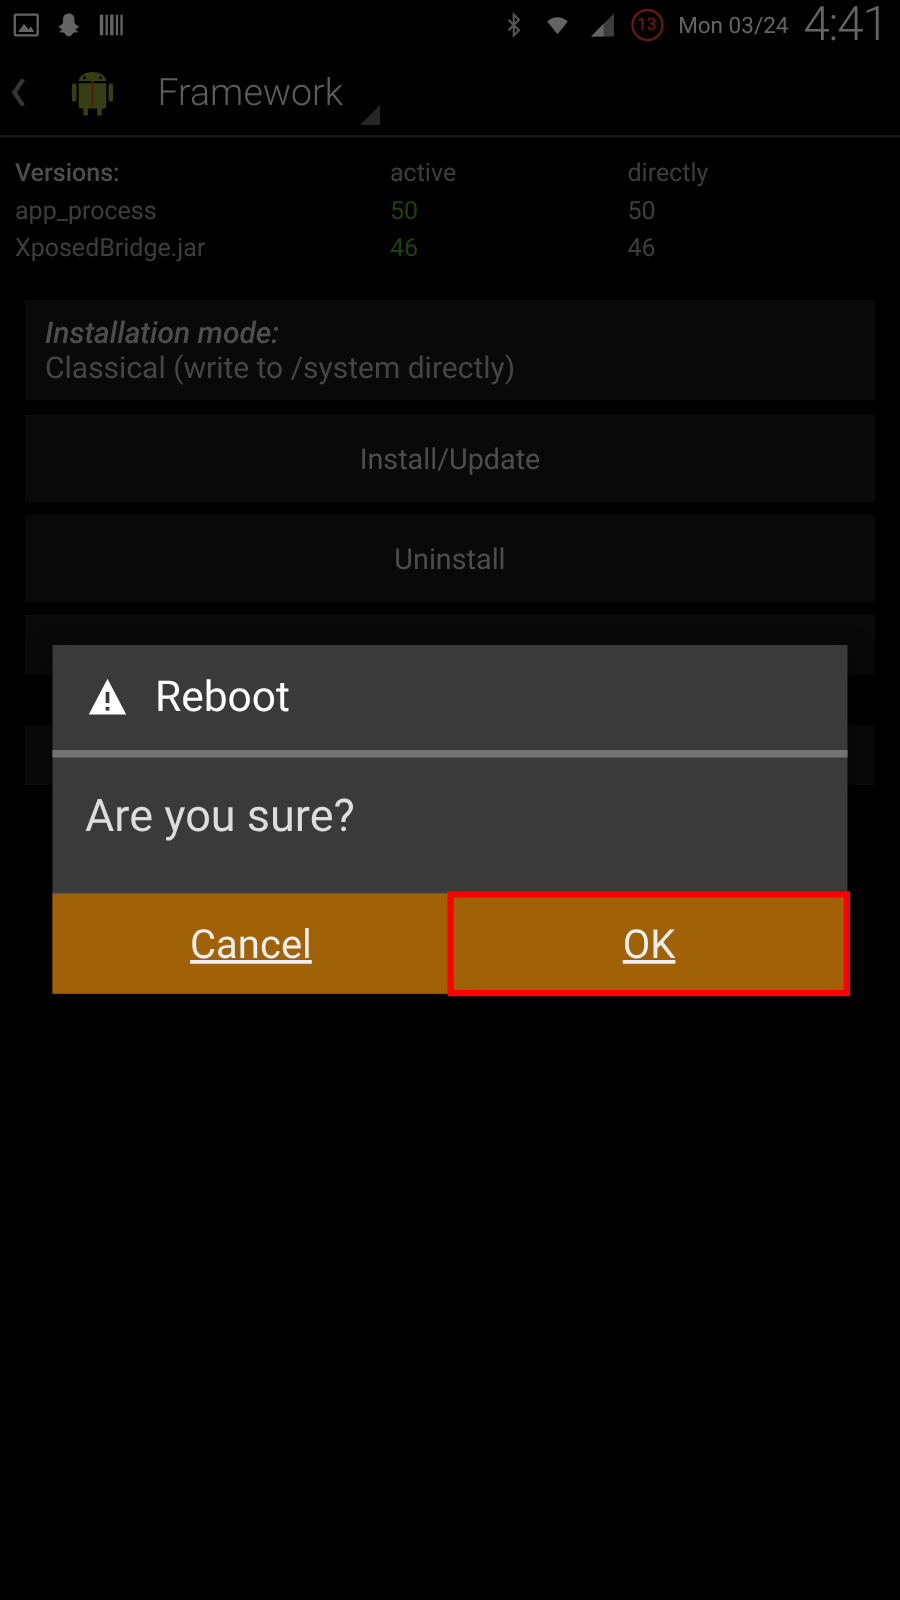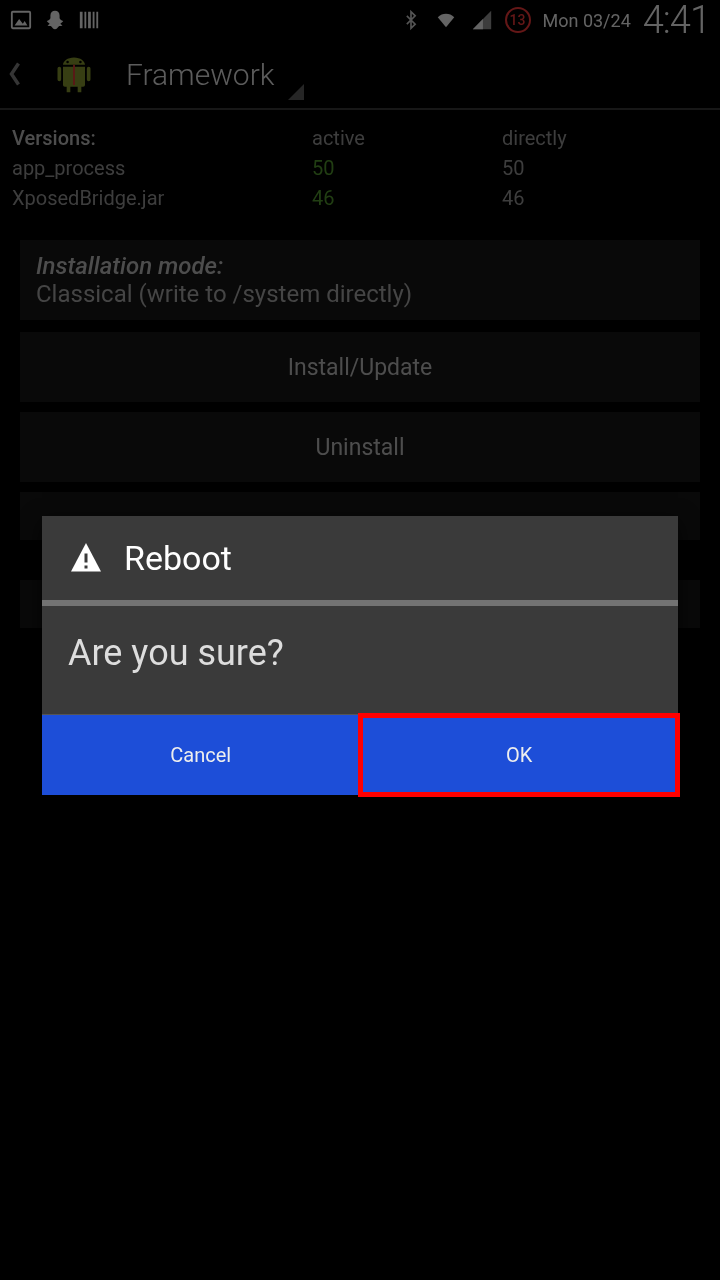--- a/index.html
+++ b/index.html
@@ -103,23 +103,24 @@
   .dlg-title-text { color: #fff; font-size: 34px; font-weight: 400; }
   .dlg-body {
     padding: 26px 26px 40px 26px;
     color: #ddd; font-size: 36px;
     border-bottom: 1px solid #555;
   }
   .dlg-actions { display: flex; }
   .dlg-btn {
     flex: 1; height: 80px;
     display: flex; align-items: center; justify-content: center;
-    color: #eee; font-size: 20px;
-    background: #1d4ed8;
+    color: #eee; font-size: 32px;
+    background: #a16207;
     cursor: pointer;
+    text-decoration: underline;
   }
   .dlg-btn + .dlg-btn { border-left: 1px solid #555; }
   .highlight-box {
     outline: 5px solid #f00;
     outline-offset: -3px;
   }
   svg { display: block; }
 </style>
 </head>
 <body>

